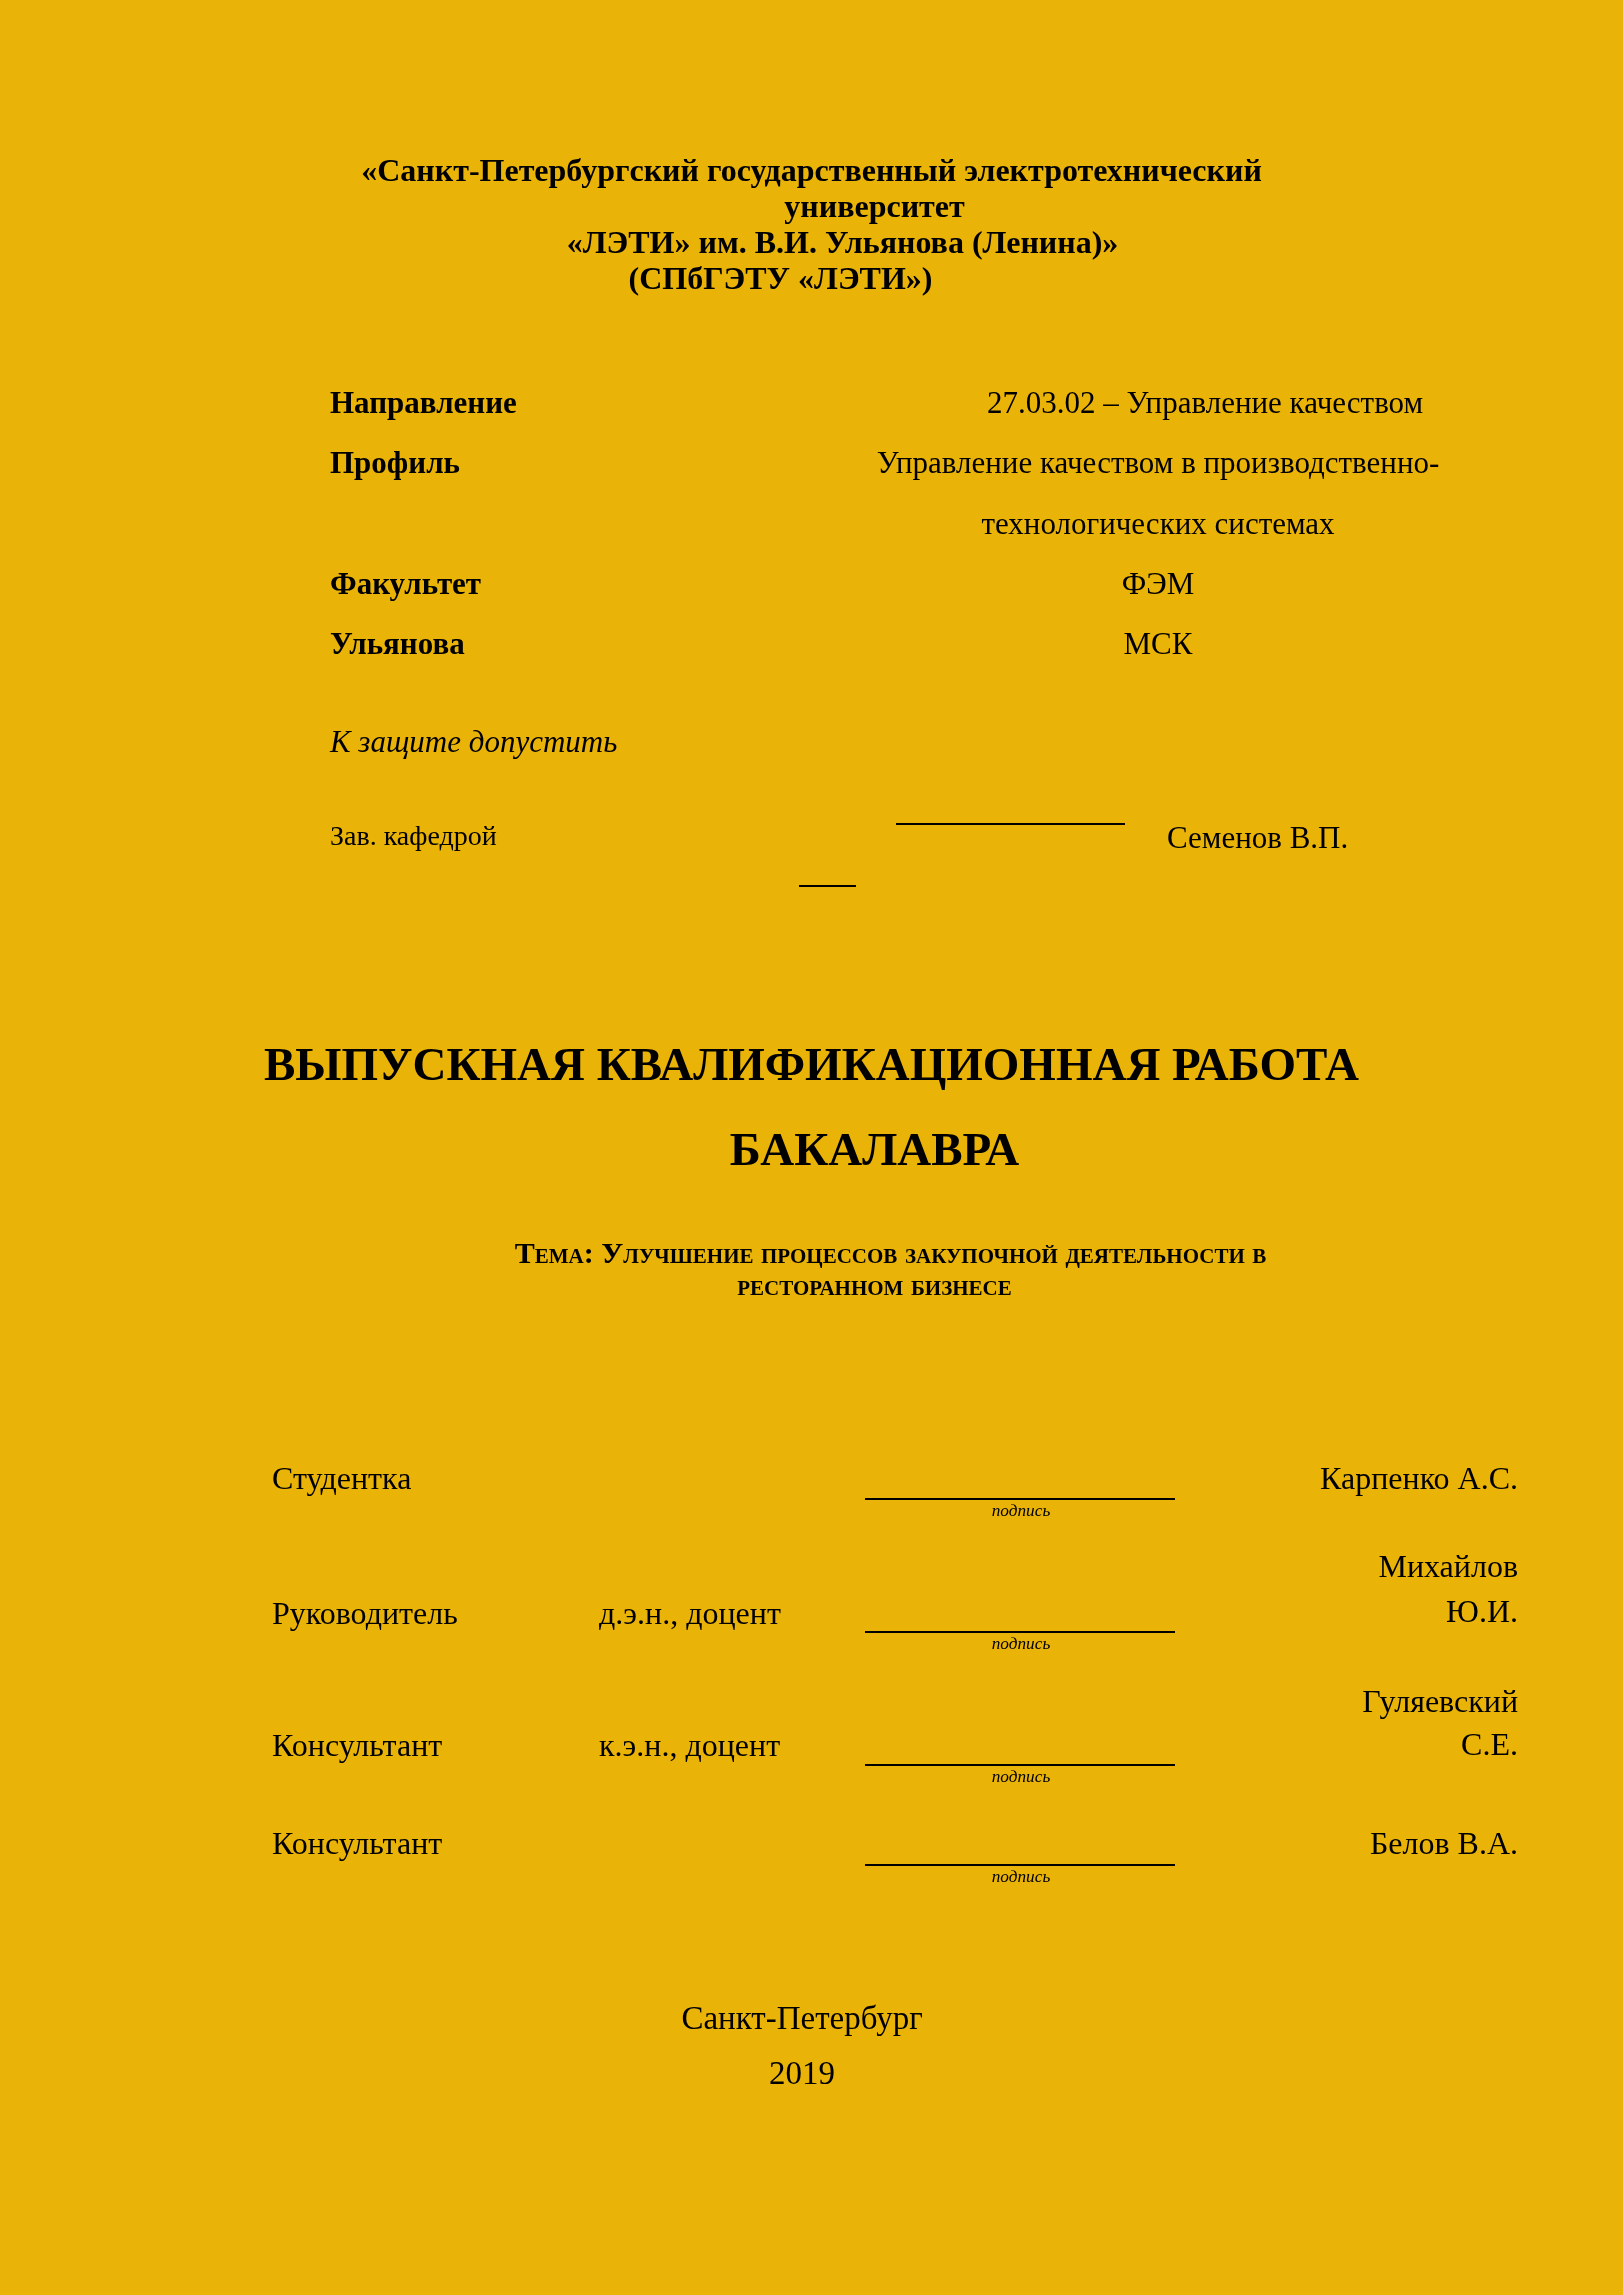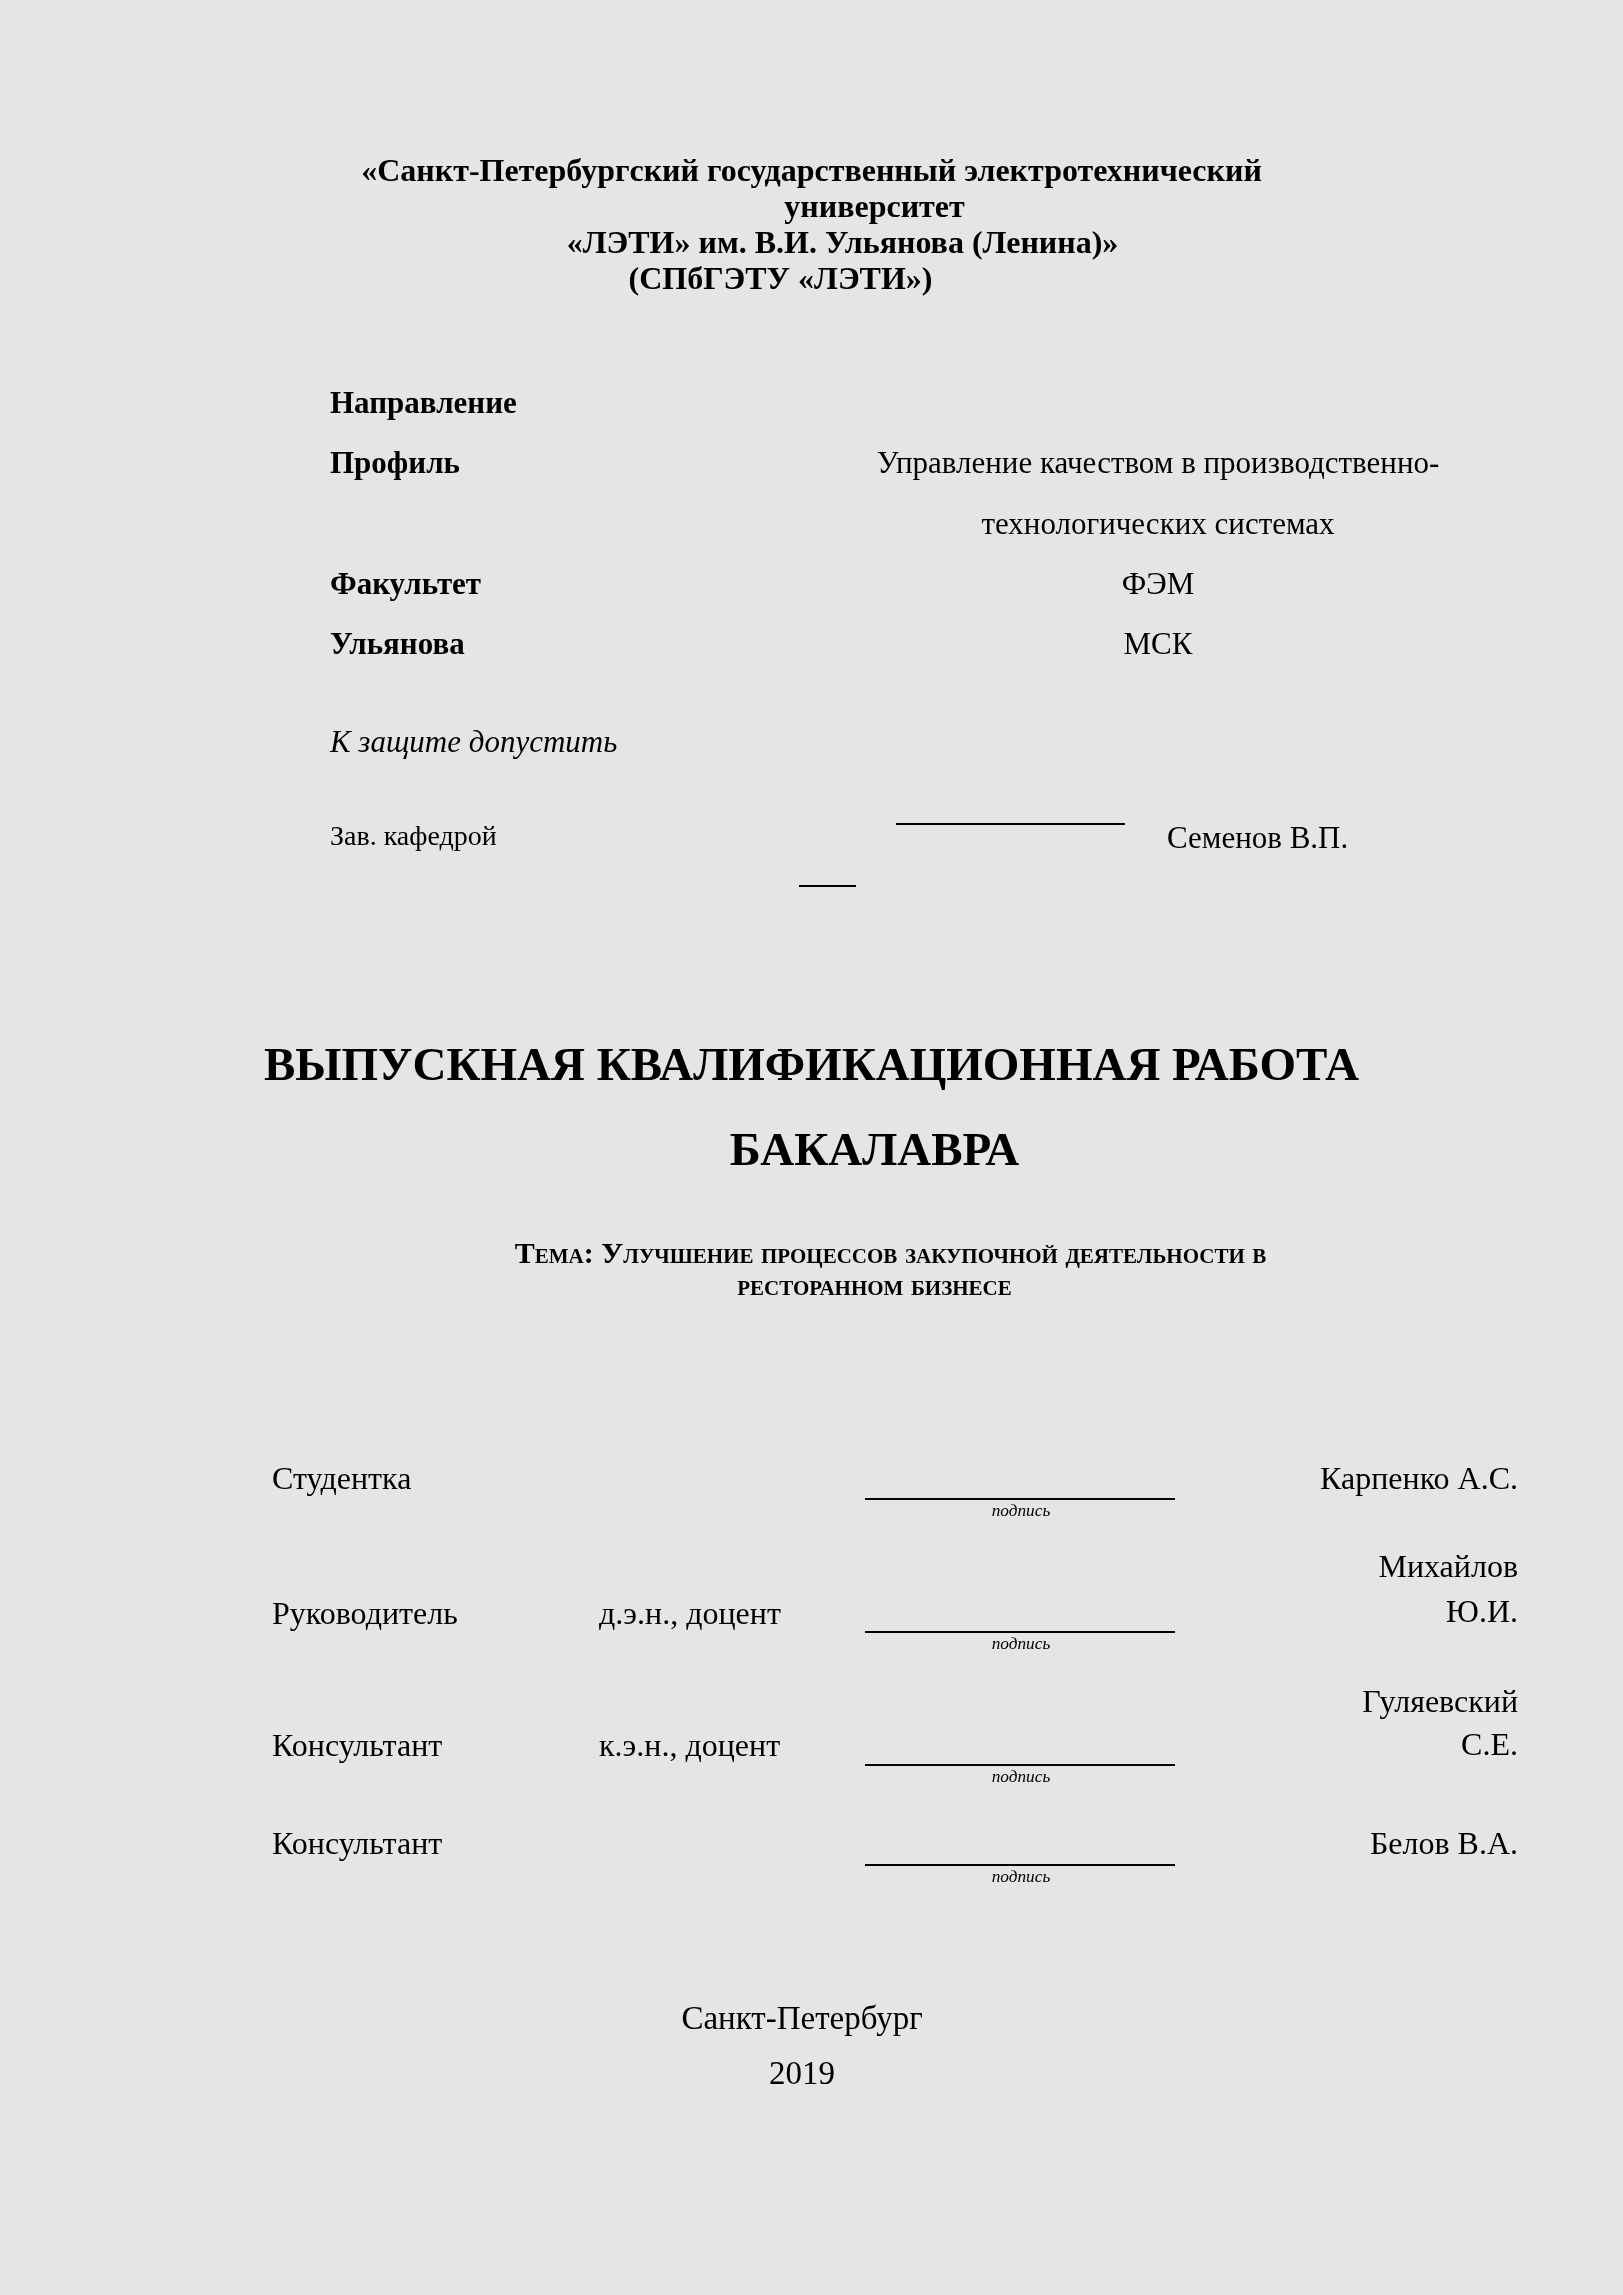--- a/index.html
+++ b/index.html
@@ -13,21 +13,21 @@
       position: relative;
       overflow: hidden;
       font-family: "Liberation Serif", "DejaVu Serif", serif;
       color: #000000;
     }
     .page {
       position: absolute;
       left: 0; top: 0;
       width: 1623px;
       height: 2295px;
-      background: #e5e5e5;
+      background: #eab308;
     }
     .abs { position: absolute; white-space: nowrap; }
     .italic { font-style: italic; }
     .right { text-align: right; }
 
     
     .hdr {
       position: absolute;
       left: 0;
       width: 1623px;
@@ -87,20 +87,21 @@
 <body>
 
 <div class="page">
 
   <div class="hdr" style="top:152px;">«Санкт-Петербургский государственный электротехнический</div>
   <div class="hdr" style="top:188px; left:63px;">университет</div>
   <div class="hdr" style="top:224px; left:31px;">«ЛЭТИ» им. В.И. Ульянова (Ленина)»</div>
   <div class="hdr" style="top:260px; left:-31px;">(СПбГЭТУ «ЛЭТИ»)</div>
 
   <div class="abs lbl" style="top:385px;">Направление</div>
+  <div class="abs val" style="top:385px; left:832px; width:746px;">27.03.02 – Управление качеством</div>
 
   <div class="abs lbl" style="top:445px;">Профиль</div>
   <div class="abs val" style="top:506px; left:785px; width:746px;">технологических системах</div>
   <div class="abs val" style="top:445px; left:785px; width:746px;">Управление качеством в производственно-</div>
 
   <div class="abs lbl" style="top:566px;">Факультет</div>
   <div class="abs val" style="top:566px; left:785px; width:746px;">ФЭМ</div>
 
   <div class="abs lbl" style="top:626px;">Ульянова</div>
   <div class="abs val" style="top:626px; left:785px; width:746px;">МСК</div>

